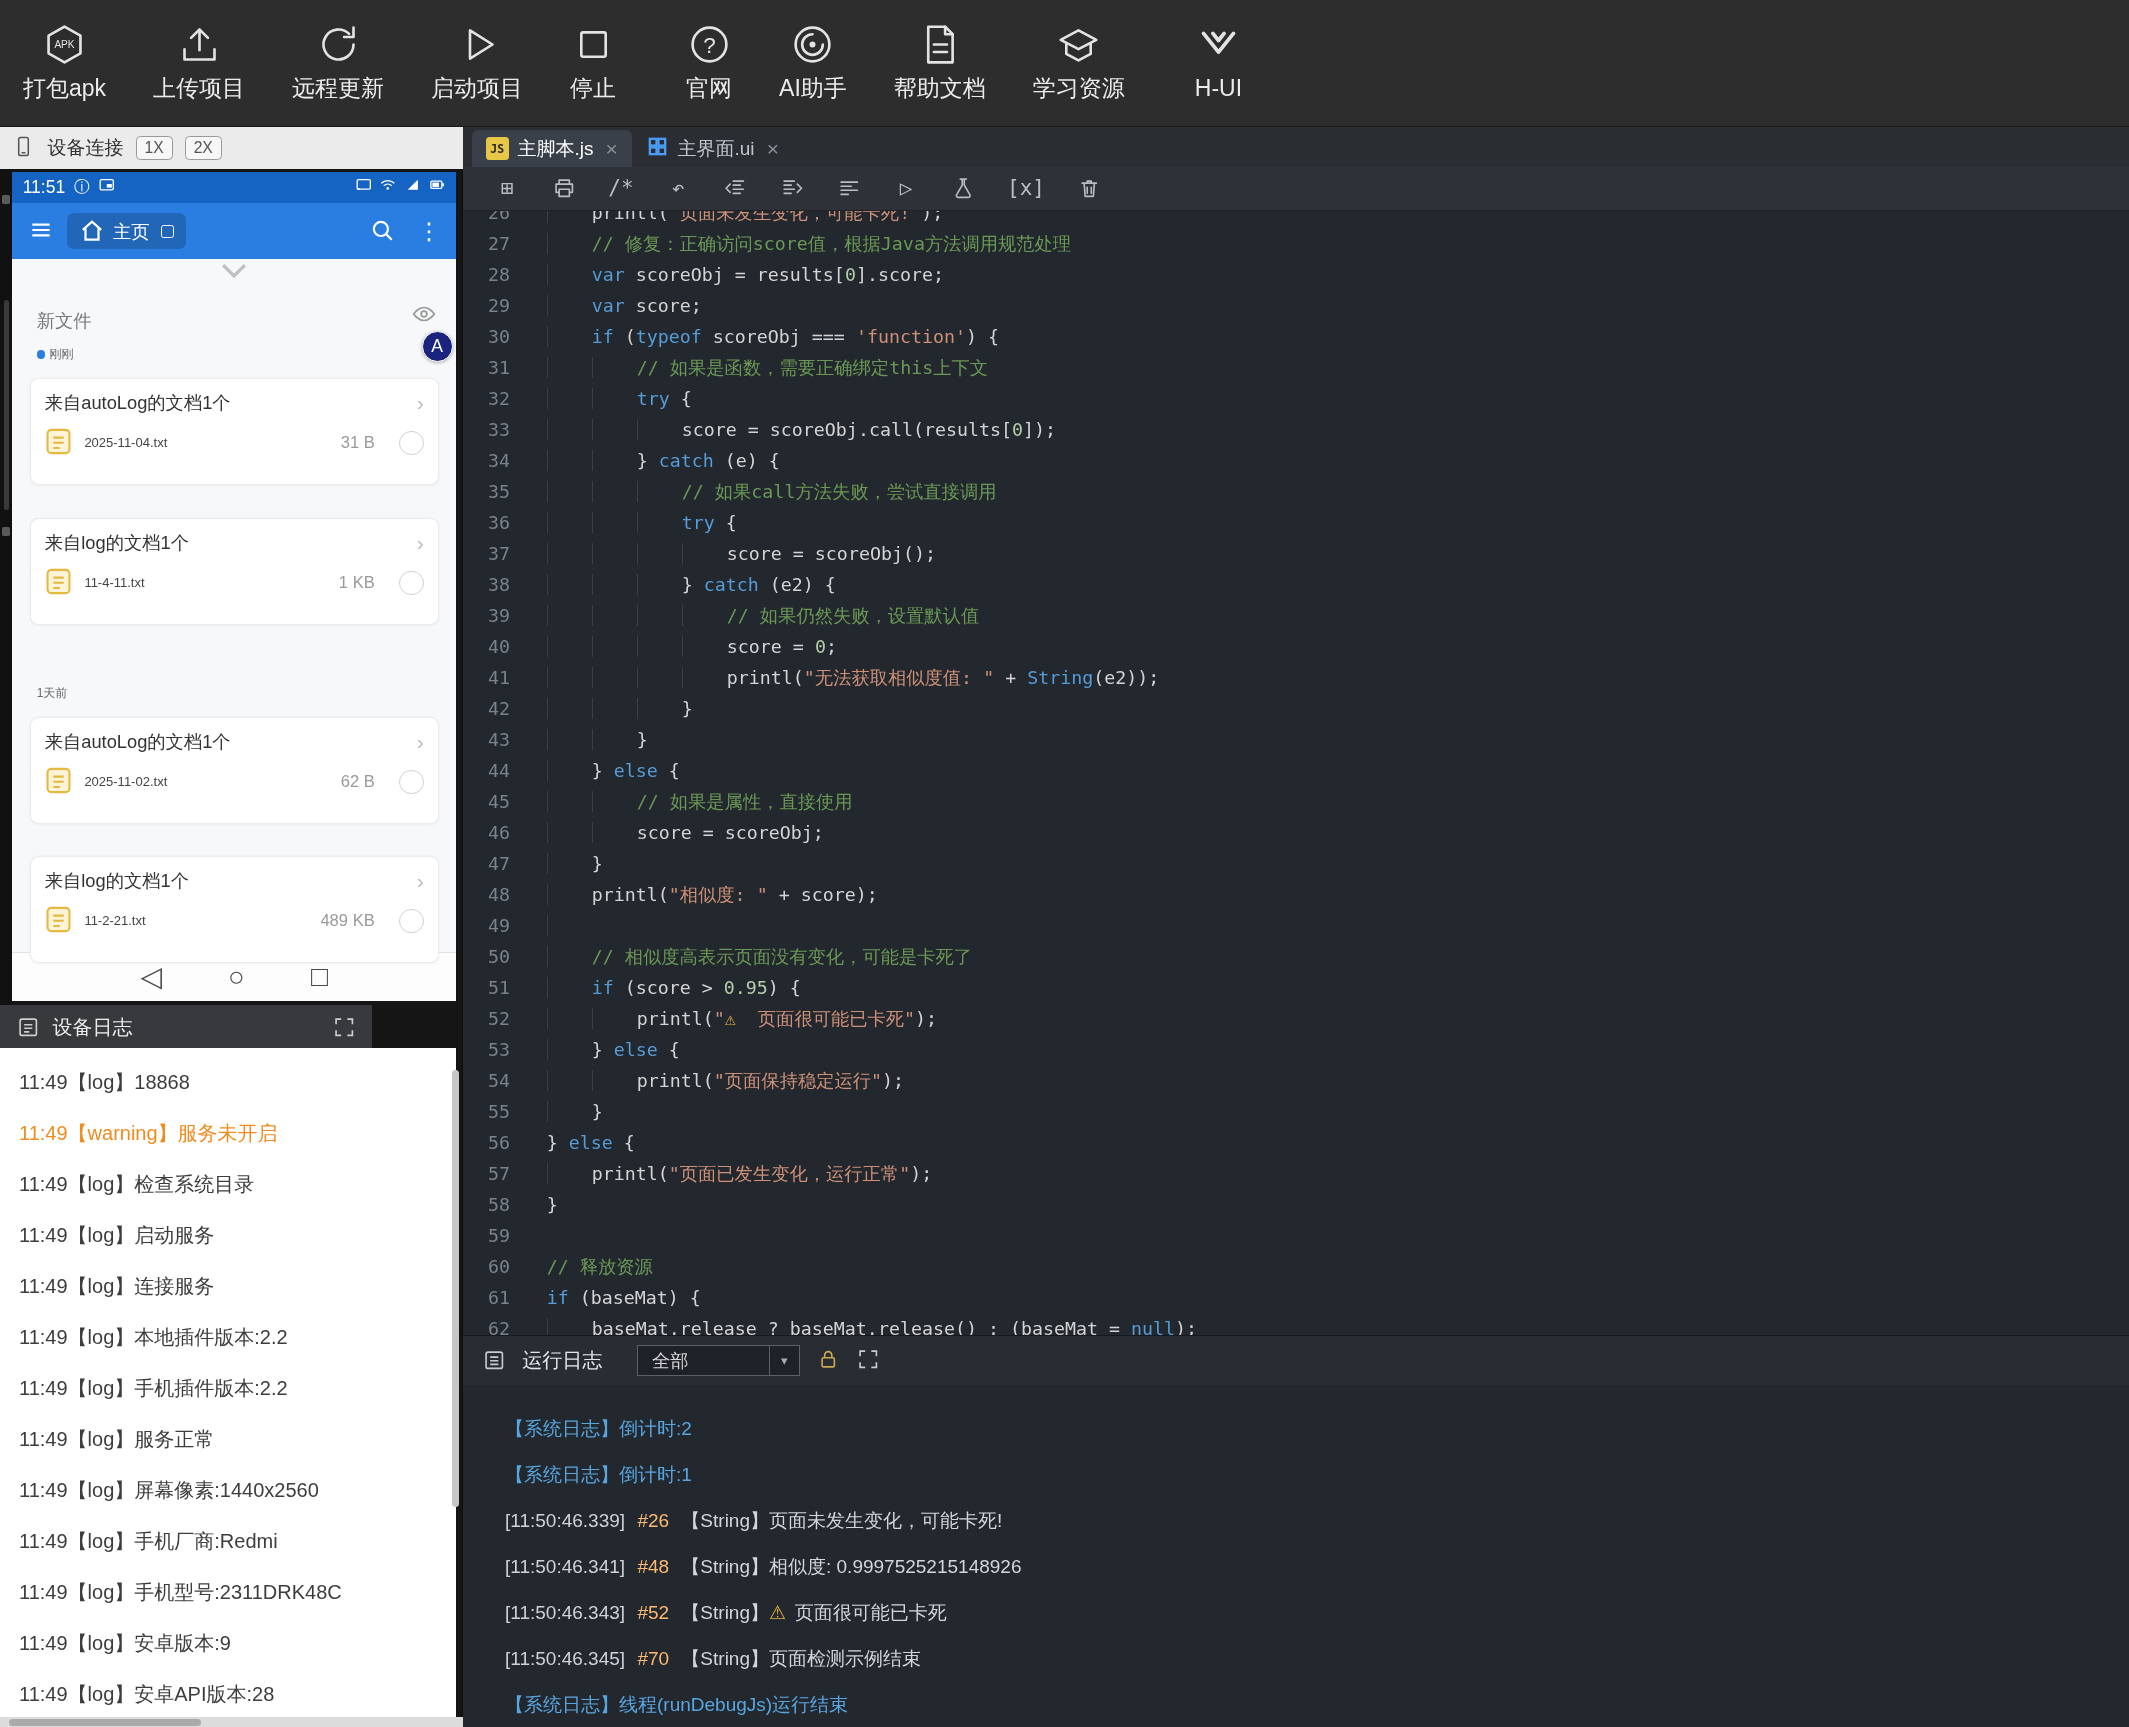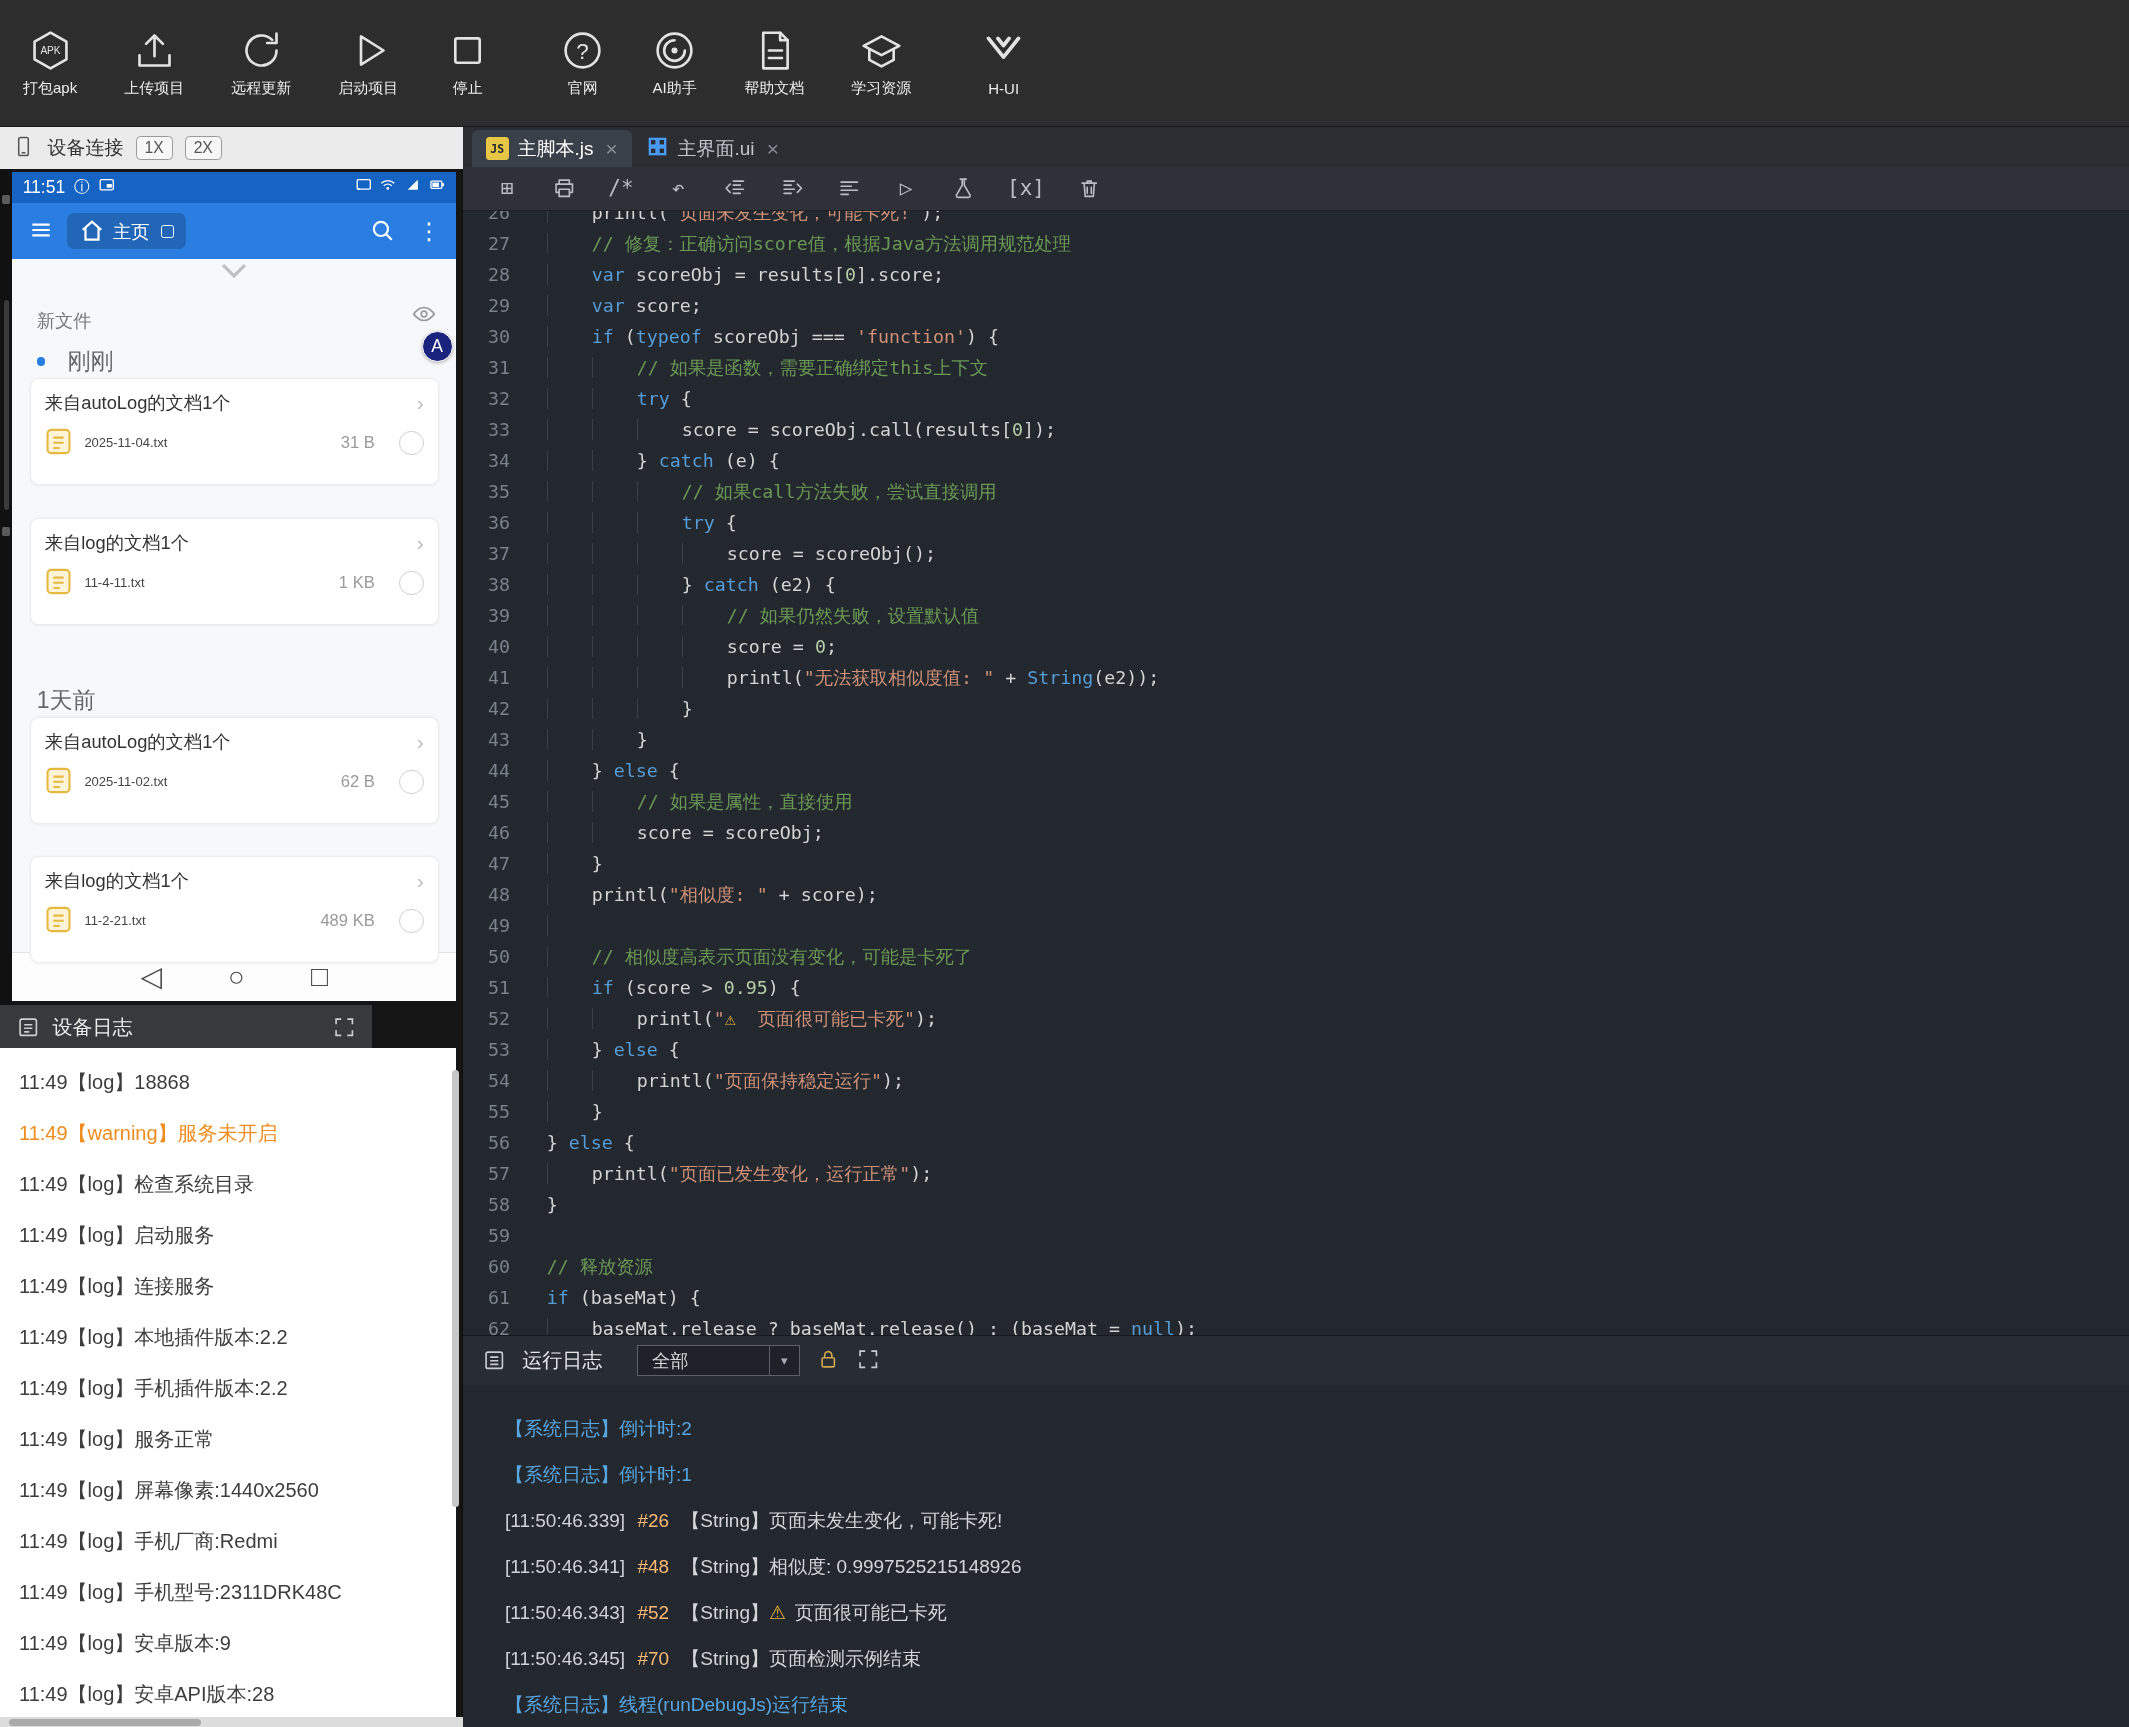--- a/index.html
+++ b/index.html
@@ -5,21 +5,21 @@
 *{margin:0;padding:0;box-sizing:border-box}
 html,body{background:#141619}
 body{width:2129px;height:1728px;font-family:"Liberation Sans",sans-serif;overflow:hidden}
 .app{position:relative;width:2129px;height:1728px;background:#1b1d21}
 
 
 .toolbar{position:absolute;left:0;top:0;width:2129px;height:127px;background:#2d2d2d;border-bottom:0.9px solid #1a1a1a;display:flex;align-items:center;padding-left:23px}
 .tb-item{display:flex;flex-direction:column;align-items:center;gap:6.1px;margin-right:47px;color:#e3e3e3}
 .tb-icon{width:45px;height:45px;display:flex;align-items:flex-end;justify-content:center}
 .tb-icon svg{width:45px;height:45px;fill:none;stroke:currentColor;stroke-width:1.4;stroke-linecap:round;stroke-linejoin:round}
-.tb-label{font-size:15px;color:#ececec;white-space:nowrap}
+.tb-label{font-size:23px;color:#ececec;white-space:nowrap}
 .tb-gap{width:23px}
 
 
 .left-panel{position:absolute;left:0;top:127px;width:463px;height:1601px;background:#151515;border-right:0.9px solid #0d0e10}
 .left-tabs{position:absolute;left:0;top:0;width:463px;height:42px;background:#ebebeb;display:flex;align-items:center;gap:12.2px;padding-left:12.2px}
 .device-tab-icon svg{width:23px;height:23px;fill:none;stroke:#555;stroke-width:1.6}
 .left-tab-label{font-size:19px;color:#333}
 .zoom-btn{font-size:15.7px;color:#555;border:0.9px solid #9a9a9a;border-radius:4.4px;padding:1.7px 7.9px;background:#f7f7f7}
 .edge-strip{position:absolute;left:0;top:42px;width:12.2px;height:880px;background:#111}
 .edge-dot{position:absolute;left:1.7px;width:8.7px;height:8.7px;background:#5a5a5a;border-radius:1.7px}
@@ -36,21 +36,21 @@
 .chip-badge{width:13px;height:13px;border:1.7px solid #fff;border-radius:2.6px;margin-left:3.5px}
 .appbar-right{margin-left:auto;display:flex;align-items:center;gap:23px}
 .dots{color:#fff;font-size:23px;line-height:1}
 .p-content{position:relative;height:693px;background:#f7f8fa}
 .collapse{position:absolute;left:50%;top:1.7px;transform:translateX(-50%)}
 .collapse svg{width:35px;height:19px;fill:none;stroke:#c0c0c0;stroke-width:2.4}
 .sec-head{position:absolute;left:24.5px;top:49px;font-size:18.3px;color:#777}
 .eye{position:absolute;right:19px;top:42px}
 .eye svg{width:26px;height:26px;fill:none;stroke:#9a9a9a;stroke-width:1.6}
 .avatarA{position:absolute;right:3.5px;top:72px;width:31px;height:31px;border-radius:50%;background:#1a237e;color:#fff;font-size:17.5px;display:flex;align-items:center;justify-content:center;border:1.7px solid #fff;box-shadow:0 0.9px 3.5px rgba(0,0,0,.3)}
-.file-group-label{position:absolute;left:24.5px;display:flex;align-items:center;gap:22px;font-size:23px;color:#666}
+.file-group-label{position:absolute;left:24.5px;display:flex;align-items:center;gap:4px;font-size:12px;color:#666}
 .gdot{width:8.7px;height:8.7px;border-radius:50%;background:#2a7de1}
 .card{position:absolute;left:17.5px;width:409px;height:107px;background:#fff;border:0.9px solid #ebebeb;border-radius:8.7px;box-shadow:0 0.9px 2.6px rgba(0,0,0,.05)}
 .card-row1{display:flex;justify-content:space-between;align-items:center;padding:11.4px 14px 3.5px;font-size:18.3px;color:#333}
 .chev{color:#bbb;font-size:21px;line-height:1}
 .card-row2{display:flex;align-items:center;gap:10.5px;padding:7px 12.2px}
 .file-icon svg{width:31px;height:31px}
 .file-name{font-size:13px;color:#444;flex:1}
 .file-size{font-size:16.6px;color:#9a9a9a;margin-right:14px}
 .sel-circle{width:24.5px;height:24.5px;border:1.7px solid #d0d0d0;border-radius:50%;margin-right:1.7px}
 .p-nav{height:48px;background:#fdfdfd;border-top:0.9px solid #e3e3e3;display:flex;justify-content:center;align-items:center;gap:66px;color:#4a4a4a;font-size:28px}

